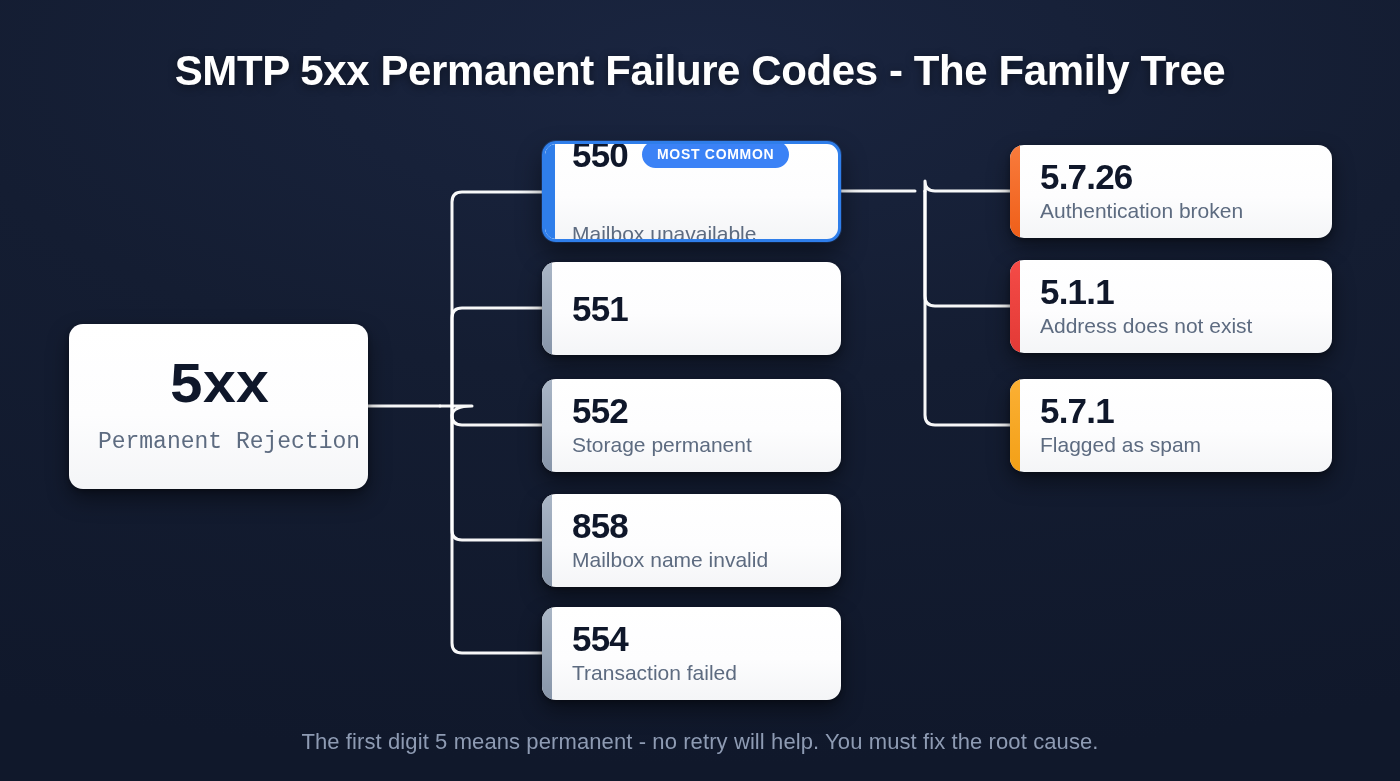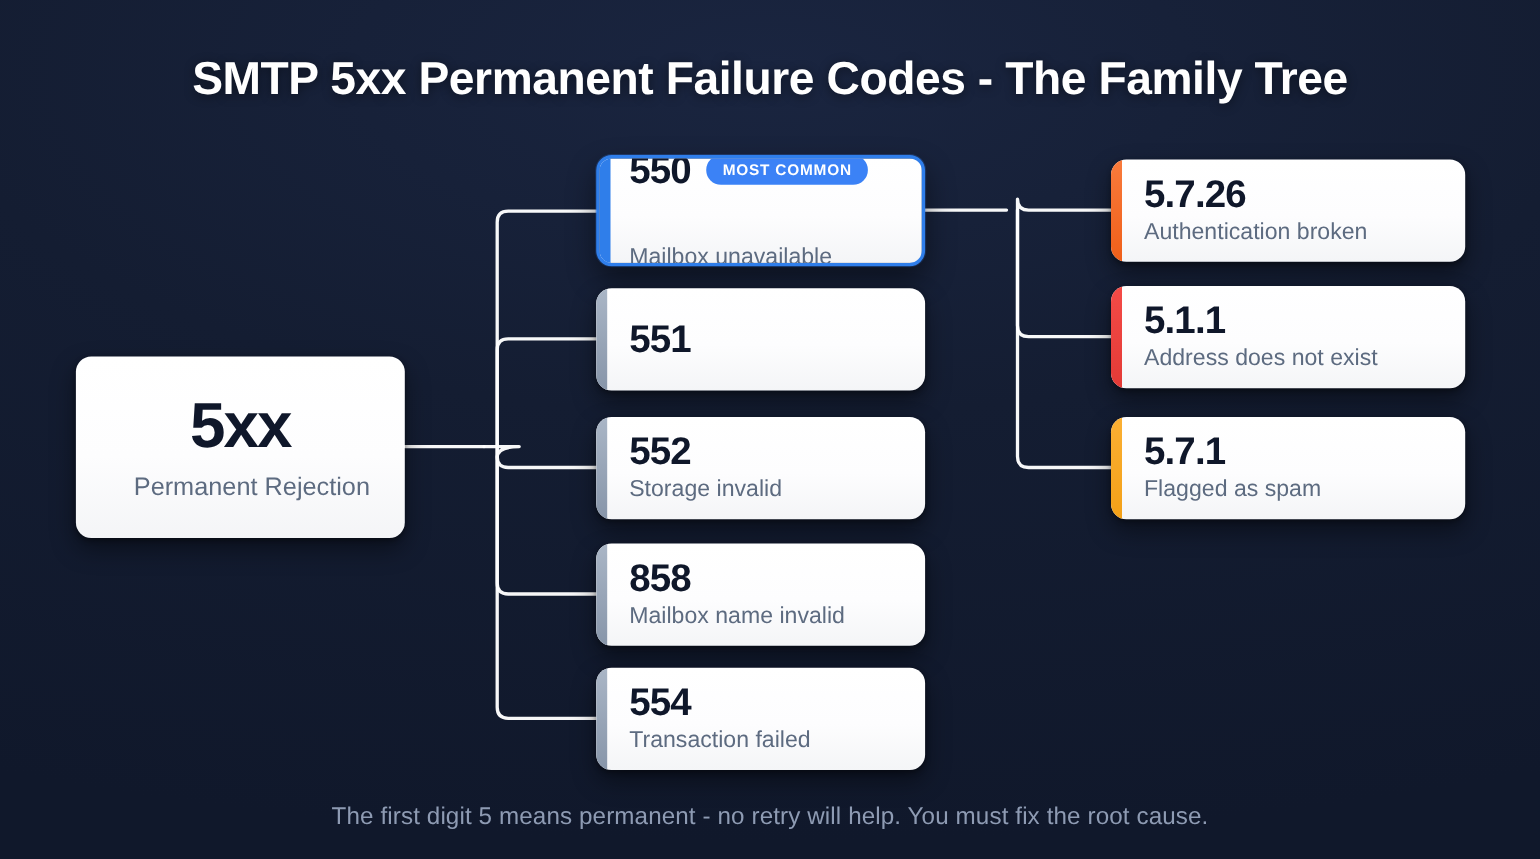--- a/index.html
+++ b/index.html
@@ -131,20 +131,21 @@
     box-shadow: 0 12px 26px rgba(0,0,0,0.45), 0 0 0 1px rgba(59,130,246,0.25);
   }
   .card.highlight .accent { border-radius: 11px 0 0 11px; }
   .card.highlight .body { left: 27px; gap: 45px; }
 
   
   .card.root .body {
     left: 0; right: 0;
     align-items: center;
     text-align: center;
+    font-family: Liberation Mono, monospace;
   }
   .card.root .code {
     font-size: 58px;
     letter-spacing: -1.8px;
   }
   .card.root .desc {
     font-size: 23px;
     margin-top: 10px;
     color: #5d6b80;
     margin-left: 21px;
@@ -195,21 +196,21 @@
     <div class="accent" style="background:linear-gradient(180deg,#aab6c6,#8795a9);"></div>
     <div class="body">
       <div class="code">551</div>
     </div>
   </div>
 
   <div class="card" style="left:542px; top:379px; width:299px; height:93px;">
     <div class="accent" style="background:linear-gradient(180deg,#aab6c6,#8795a9);"></div>
     <div class="body">
       <div class="code">552</div>
-      <div class="desc">Storage invalid</div>
+      <div class="desc">Storage permanent</div>
     </div>
   </div>
 
   <div class="card" style="left:542px; top:494px; width:299px; height:93px;">
     <div class="accent" style="background:linear-gradient(180deg,#aab6c6,#8795a9);"></div>
     <div class="body">
       <div class="code">858</div>
       <div class="desc">Mailbox name invalid</div>
     </div>
   </div>

